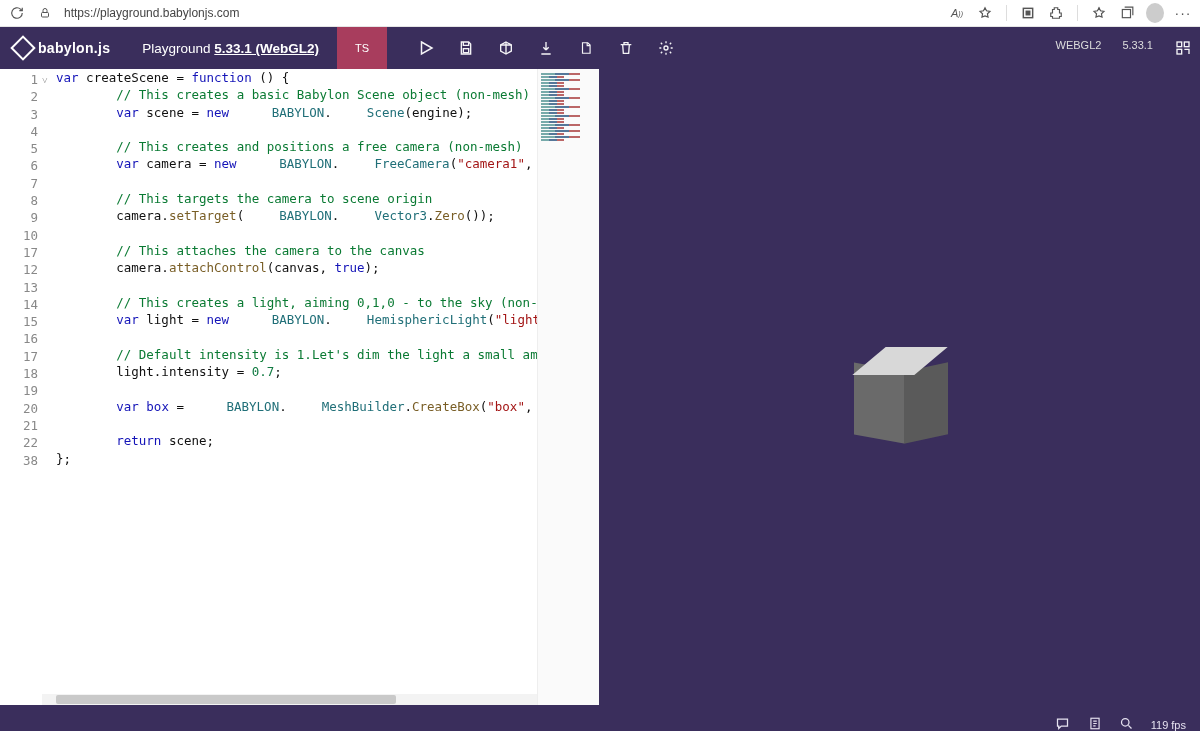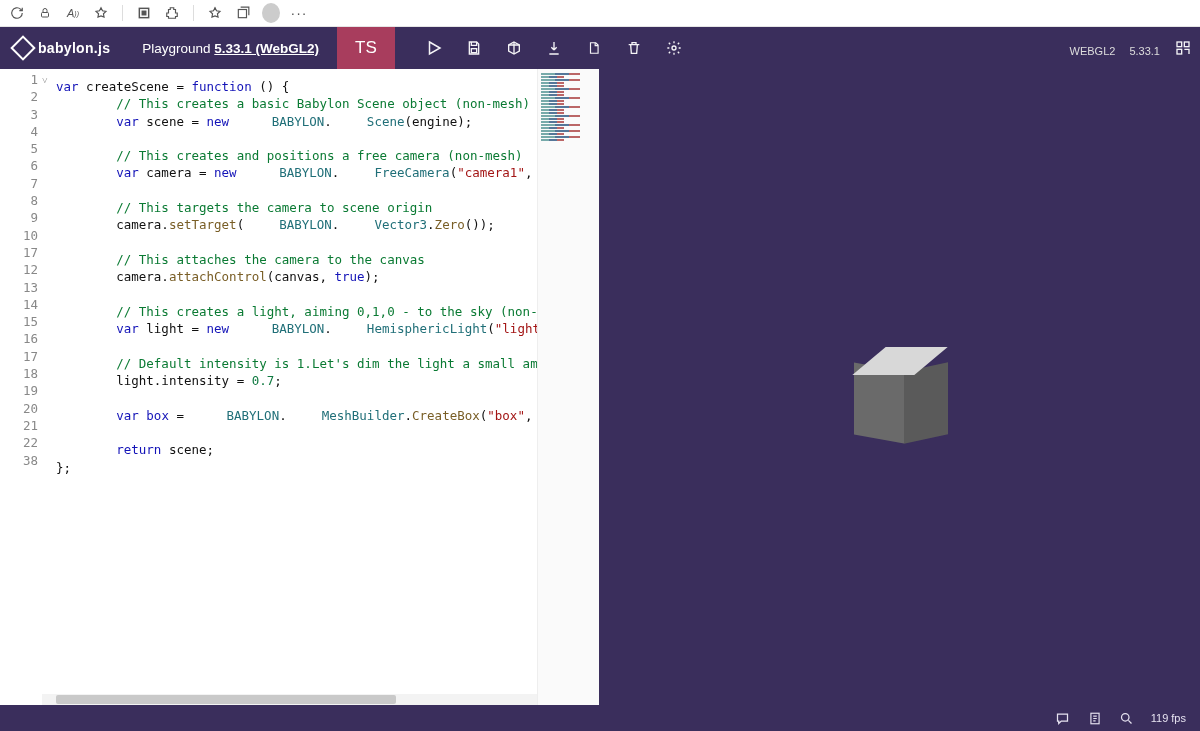--- a/index.html
+++ b/index.html
@@ -10,74 +10,75 @@
   .chrome-icon { width: 18px; height: 18px; display:flex; align-items:center; justify-content:center; color:#555; }
   .chrome-divider { width:1px; height:16px; background:#ddd; margin:0 2px;}
   .avatar-circle { width:20px; height:20px; border-radius:50%; background:#ccc; }
   
   .app-header { height: 42px; background: #3a2e5c; display:flex; align-items:center; color:#fff; font-size:12px; }
   .logo-block { display:flex; align-items:center; gap:6px; padding:0 14px; height:100%; }
   .logo-mark { width:18px; height:18px; border:2px solid #fff; transform:rotate(45deg); }
   .brand { font-size:14px; font-weight:600; letter-spacing:0.3px;}
   .pg-title { padding: 0 18px; font-size:13.5px; }
   .pg-title b { font-weight:700;text-decoration:underline; }
-  .tab { height:100%; display:flex; align-items:center; padding:0 18px; font-size:17px; }
+  .tab { height:100%; display:flex; align-items:center; padding:0 18px; font-size:11px; }
   .tab.active { background:#a83d5d; }
   .header-icons { display:flex; gap:22px; padding-left:30px; align-items:center;}
   .hicon { width:18px; height:18px; display:flex; align-items:center; justify-content:center; color:#fff; opacity:0.95;}
   .header-spacer { flex:1; }
-  .header-right { display:flex; align-items:flex-end; gap:14px; padding-right:8px; font-size:11px; color:#ddd;}
+  .header-right { display:flex; align-items:flex-start; gap:21px; padding-right:8px; font-size:11px; color:#ddd;}
   
   .main { display:flex; height: 636px; }
   .editor-pane { width: 599px; position:relative; display:flex; background:#fff; }
   .viewer-pane { flex:1; background:#3a2e5c; position:relative; }
   
   .gutter { width:42px; text-align:right; padding:2px 4px 0 0; color:#888; font-family: Menlo, Consolas, monospace; font-size:12.5px; line-height:17.3px; background:#fff; user-select:none;}
   .fold-gutter { width:14px; padding-top:3px; font-family:monospace; font-size:10px; color:#888; line-height:17.3px;}
-  .code { flex:1; font-family: Menlo, Consolas, monospace; font-size:12.5px; line-height:17.3px; padding-top:9px; white-space:pre; overflow:hidden; color:#111;}
+  .code { flex:1; font-family: Menlo, Consolas, monospace; font-size:12.5px; line-height:17.3px; padding-top:0; white-space:pre; overflow:hidden; color:#111;}
   .code-line { height:17.3px; }
   .kw { color:#1414b8; }
   .fn { color:#795e26; }
   .cls { color:#206f78;margin-left:35px; }
   .str { color:#a31515; }
   .num { color:#107a41; }
   .cmt { color:#0a7a33; }
   .var { color:#1414b8; }
   .minimap { width:62px; background:#fafafa; border-left:1px solid #eee; padding:4px 3px; font-size:2px; line-height:3px; color:#888; overflow:hidden;}
   .mmline { height:2.3px; margin-bottom:0.7px; background:linear-gradient(90deg,#7aa 0,#7aa 25%,#579 25%,#579 50%, #b66 50%,#b66 70%,transparent 70%);}
   .mmline.short { width:60%;}
   .hscroll { position:absolute; bottom:0; left:42px; right:62px; height:11px; background:#f3f3f3;}
   .hscroll-thumb { position:absolute; left:14px; top:1px; height:9px; width:340px; background:#c9c9c9; border-radius:2px;}
   .divider { position:absolute; right:-4px; top:0; bottom:0; width:8px; cursor:col-resize;}
   
   .cube-wrap { position:absolute; top:278px; left:266px; width:90px; height:100px; }
   .cube-top { position:absolute; top:0; left:4px; width:62px; height:28px; background:#d8d8d8; transform:skewX(-50deg); }
   .cube-front { position:absolute; top:20px; left:-11px; width:50px; height:72px; background:#6a6a6a; transform:skewY(10deg);}
   .cube-side {  position:absolute; top:20px; left:39px; width:44px; height:72px; background:#5a5a5a; transform:skewY(-12deg);}
   
-  .footer { height:26px; background:#3a2e5c; display:flex; align-items:center; justify-content:flex-end; gap:16px; padding:0 14px; color:#e6e2f0; font-size:11px;}
+  .footer { height:26px; background:#3a2e5c; display:flex; align-items:flex-end; justify-content:flex-end; gap:16px; padding:0 14px; color:#e6e2f0; font-size:11px;}
   .ficon { width:16px; height:16px; display:flex; align-items:center; justify-content:center;}
   svg { display:block; }
 </style>
 </head>
 <body>
 
 <div class="browser-bar">
   <div class="chrome-icon">
     <svg width="14" height="14" viewBox="0 0 24 24" fill="none" stroke="currentColor" stroke-width="2">
         <path d="M21 12a9 9 0 1 1-3-6.7L21 8"></path>
         <path d="M21 3v5h-5"></path>
       </svg>
   </div>
   <div class="chrome-icon">
     <svg width="12" height="12" viewBox="0 0 24 24" fill="none" stroke="currentColor" stroke-width="2">
         <rect x="5" y="11" width="14" height="9" rx="2"></rect>
         <path d="M8 11V7a4 4 0 0 1 8 0v4"></path>
       </svg>
   </div>
+  <div class="url-text">https://playground.babylonjs.com</div>
   <div class="chrome-icon" style="font-size:11px;font-style:italic;">A<sup style="font-size:7px">))</sup></div>
   <div class="chrome-icon">
     <svg width="14" height="14" viewBox="0 0 24 24" fill="none" stroke="currentColor" stroke-width="2">
         <path d="M12 3l2.6 5.3 5.9.9-4.3 4.1 1 5.8L12 16.9 6.8 19l1-5.8L3.5 9.2l5.9-.9z"></path>
       </svg>
   </div>
   <div class="chrome-divider"></div>
   <div class="chrome-icon">
     <svg width="14" height="14" viewBox="0 0 24 24" fill="none" stroke="currentColor" stroke-width="2.5">
         <rect x="4" y="4" width="16" height="16"></rect>

